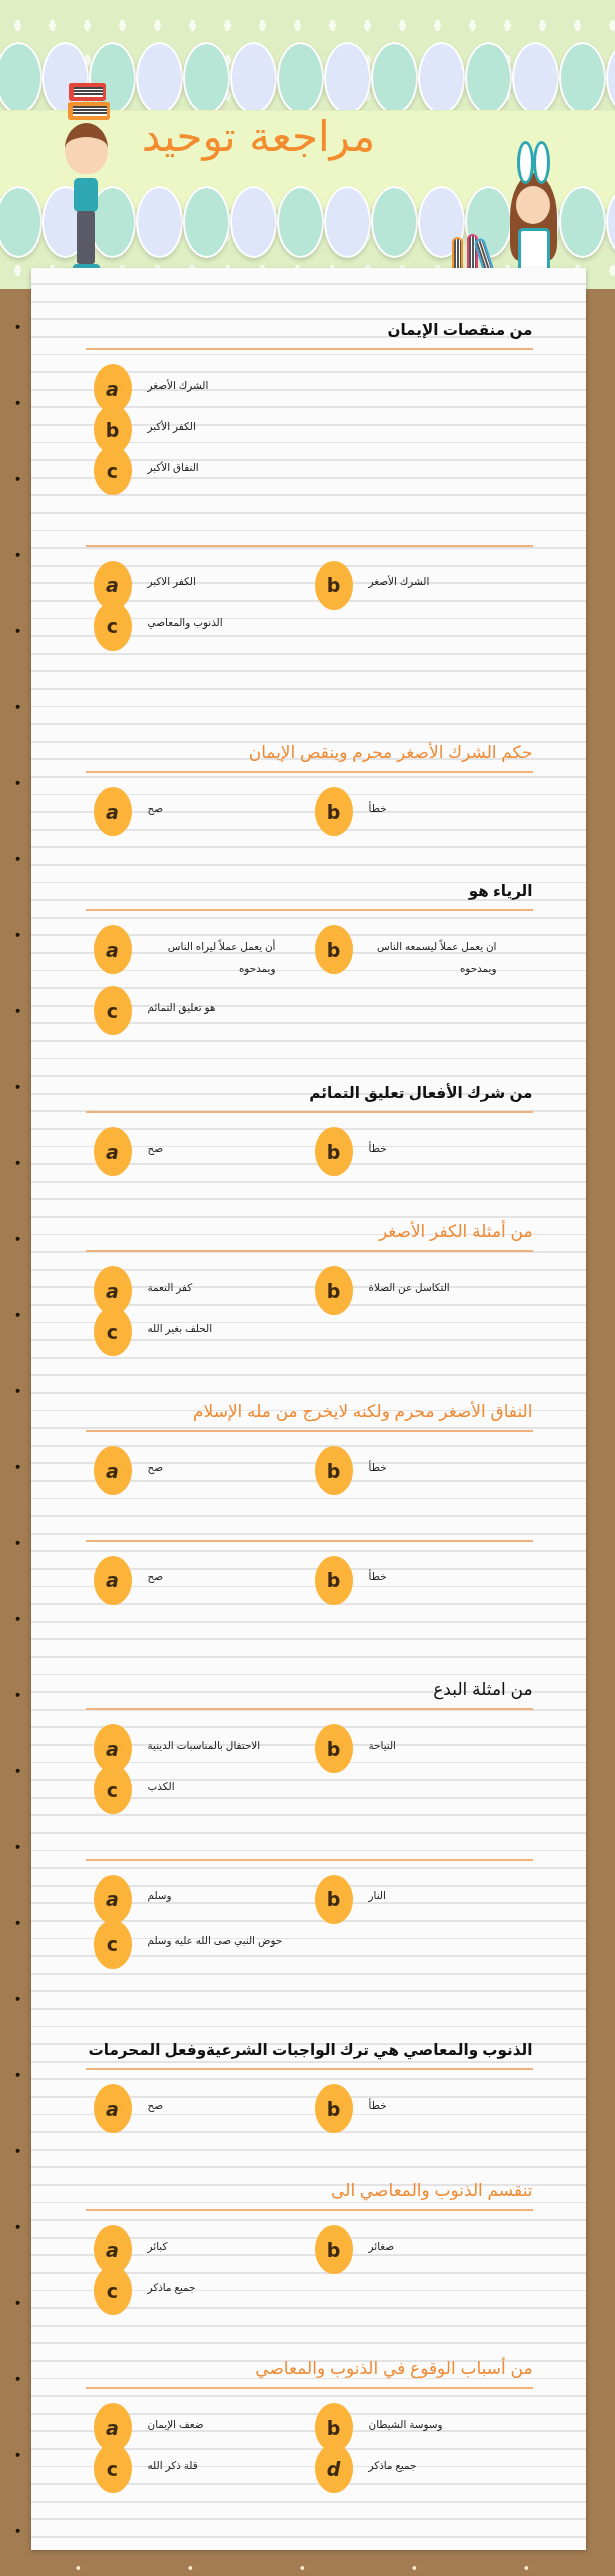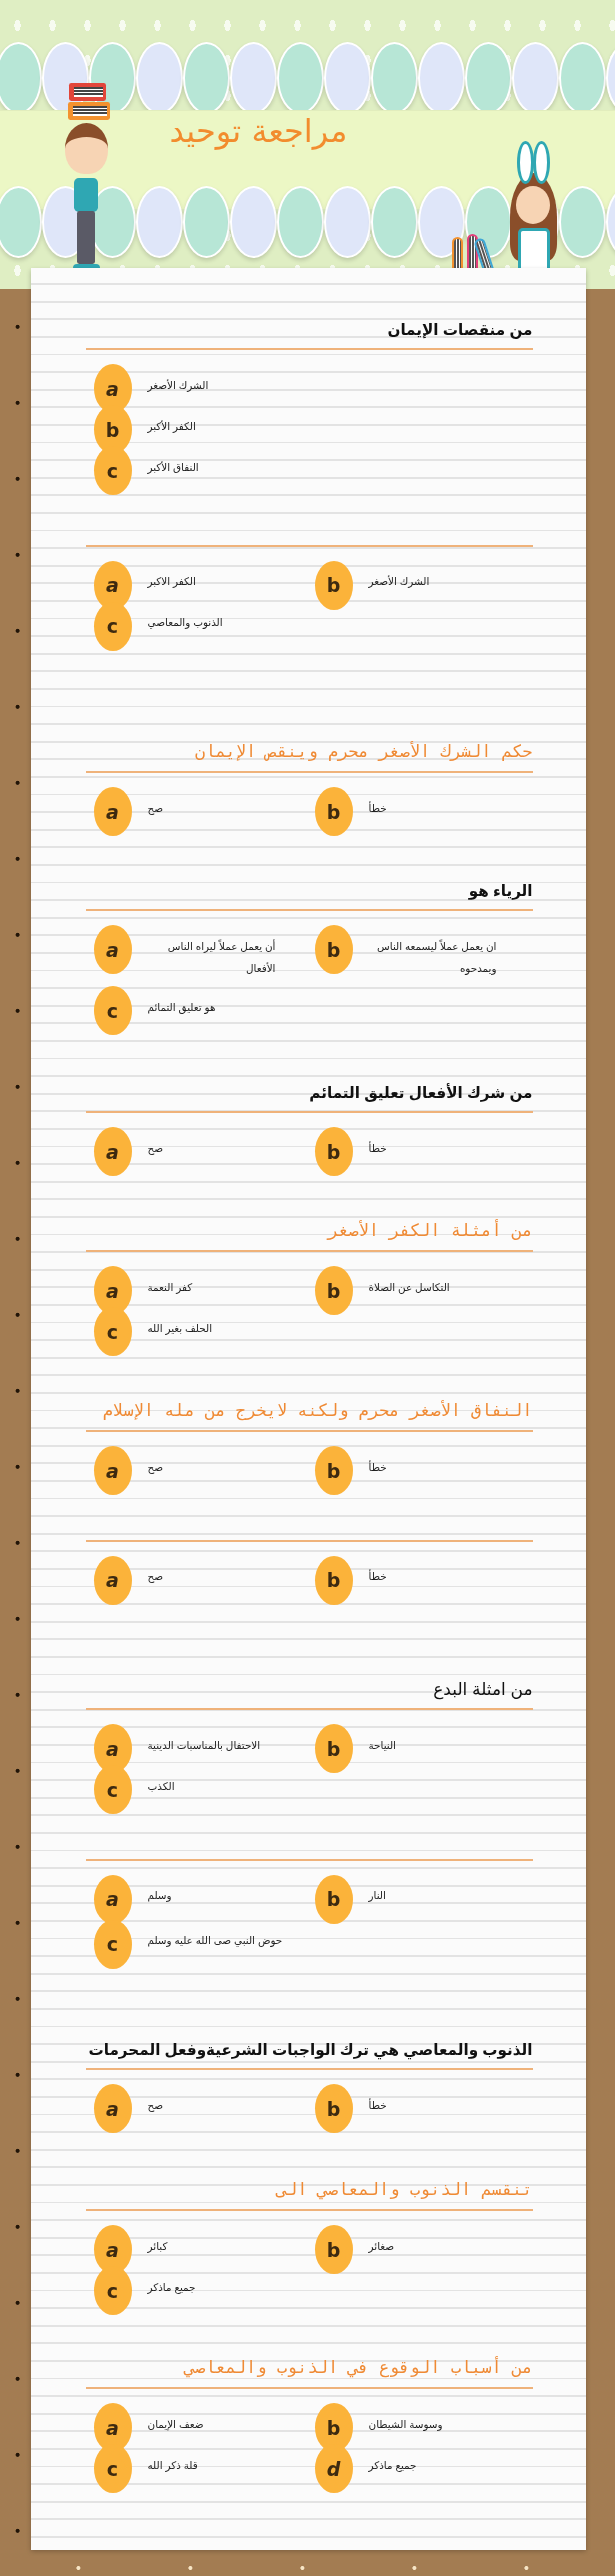--- a/index.html
+++ b/index.html
@@ -44,21 +44,21 @@
   .scallop.lav { background: #dfe6f9; }
 
   .banner {
     position: absolute; left: 0; top: 110px; width: 616px; height: 99px;
     background: #ecf7c5;
     border-top: 0.8px solid rgba(0,0,0,0.04);
   }
   .header-title {
     position: absolute; left: 0; top: 112px; width: 517px; text-align: center;
     font-family: "DejaVu Sans", sans-serif;
-    font-size: 32px; color: #f28c2e; direction: rtl;
+    font-size: 42px; color: #f28c2e; direction: rtl;
   }
 
   
   .kid-boy { position: absolute; left: 63px; top: 83px; width: 48px; height: 233px; }
   .book { position: absolute; height: 17.6px; border-radius: 2.4px; }
   .book::after {
     content: ""; position: absolute; left: 4.8px; right: 3.2px; top: 4px; height: 9.6px;
     background: repeating-linear-gradient(#444 0 1.6px, #fff 1.6px 3.2px);
   }
   .b-red { left: 6.4px; top: 0; width: 37px; background: #e2453a; }
@@ -90,21 +90,21 @@
     box-shadow: 0 1.6px 4.8px rgba(0,0,0,0.25);
   }
 
   .question { position: absolute; left: 55px; width: 447px; }
   .q-title {
     direction: rtl; text-align: right;
     font-size: 15.2px; line-height: 24px; color: #111;
     padding-bottom: 6.4px;
   }
   .q-title.bold { font-weight: bold; }
-  .q-title.orange { color: #ef8a34; font-family: Liberation Mono, monospace; }
+  .q-title.orange { color: #ef8a34; }
   .q-title.left { text-align: right; direction: rtl; }
   .q-title.big { font-size: 17px; }
   .q-rule { height: 1.6px; background: #efb27a; margin-bottom: 14.4px; }
   .options { position: relative; width: 447px; }
   .opt {
     position: absolute; display: flex; align-items: flex-start; width: 216px;
   }
   .badge {
     flex: 0 0 38px; width: 38px; height: 49px; border-radius: 50%;
     background: #fbb33a;
@@ -234,21 +234,21 @@
       </div>
     </div>
   </div>
 
   <div class="question" style="top:611px;">
     <div class="q-title bold">الرياء هو</div>
     <div class="q-rule"></div>
     <div class="options" style="height:112px;">
       <div class="opt" style="top:0;left:8px;">
         <span class="badge">a</span>
-        <span class="opt-label">أن يعمل عملاً ليراه الناس الأفعال</span>
+        <span class="opt-label">أن يعمل عملاً ليراه الناس ويمدحوه</span>
       </div>
       <div class="opt" style="top:0;left:229px;">
         <span class="badge upright">b</span>
         <span class="opt-label">ان يعمل عملاً ليسمعه الناس ويمدحوه</span>
       </div>
       <div class="opt" style="top:61px;left:8px;">
         <span class="badge upright">c</span>
         <span class="opt-label">هو تعليق التمائم</span>
       </div>
     </div>

